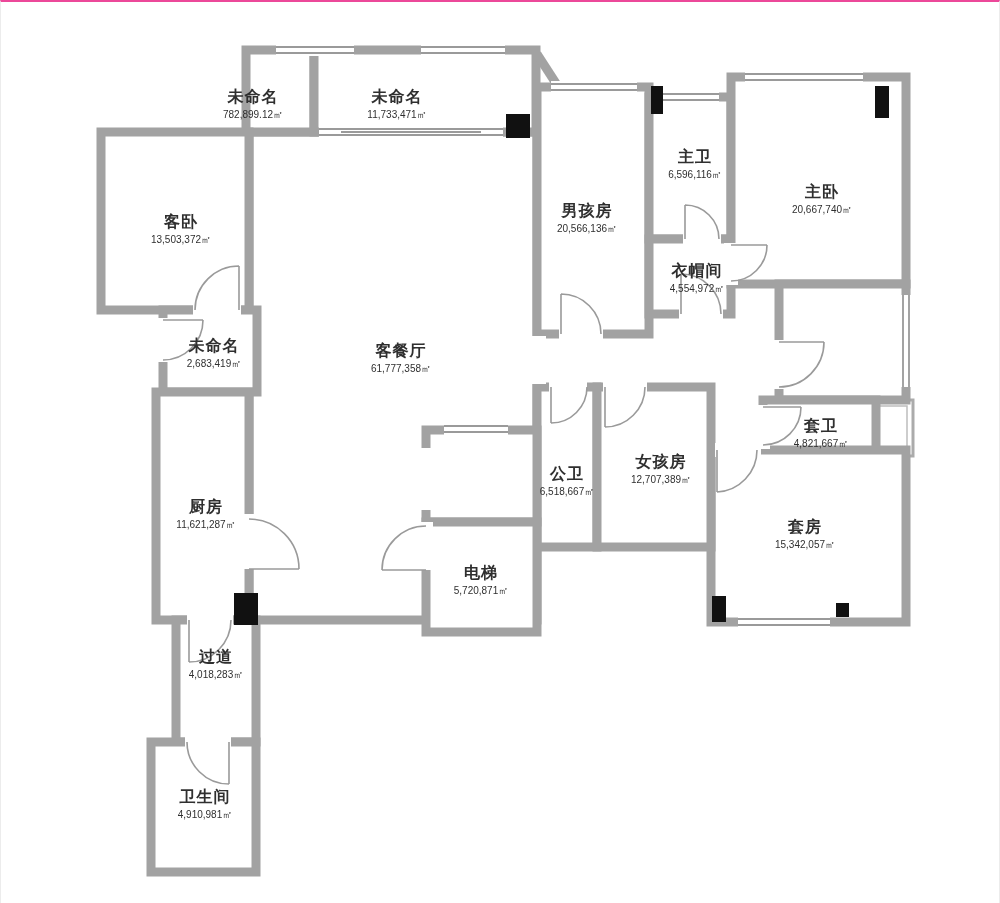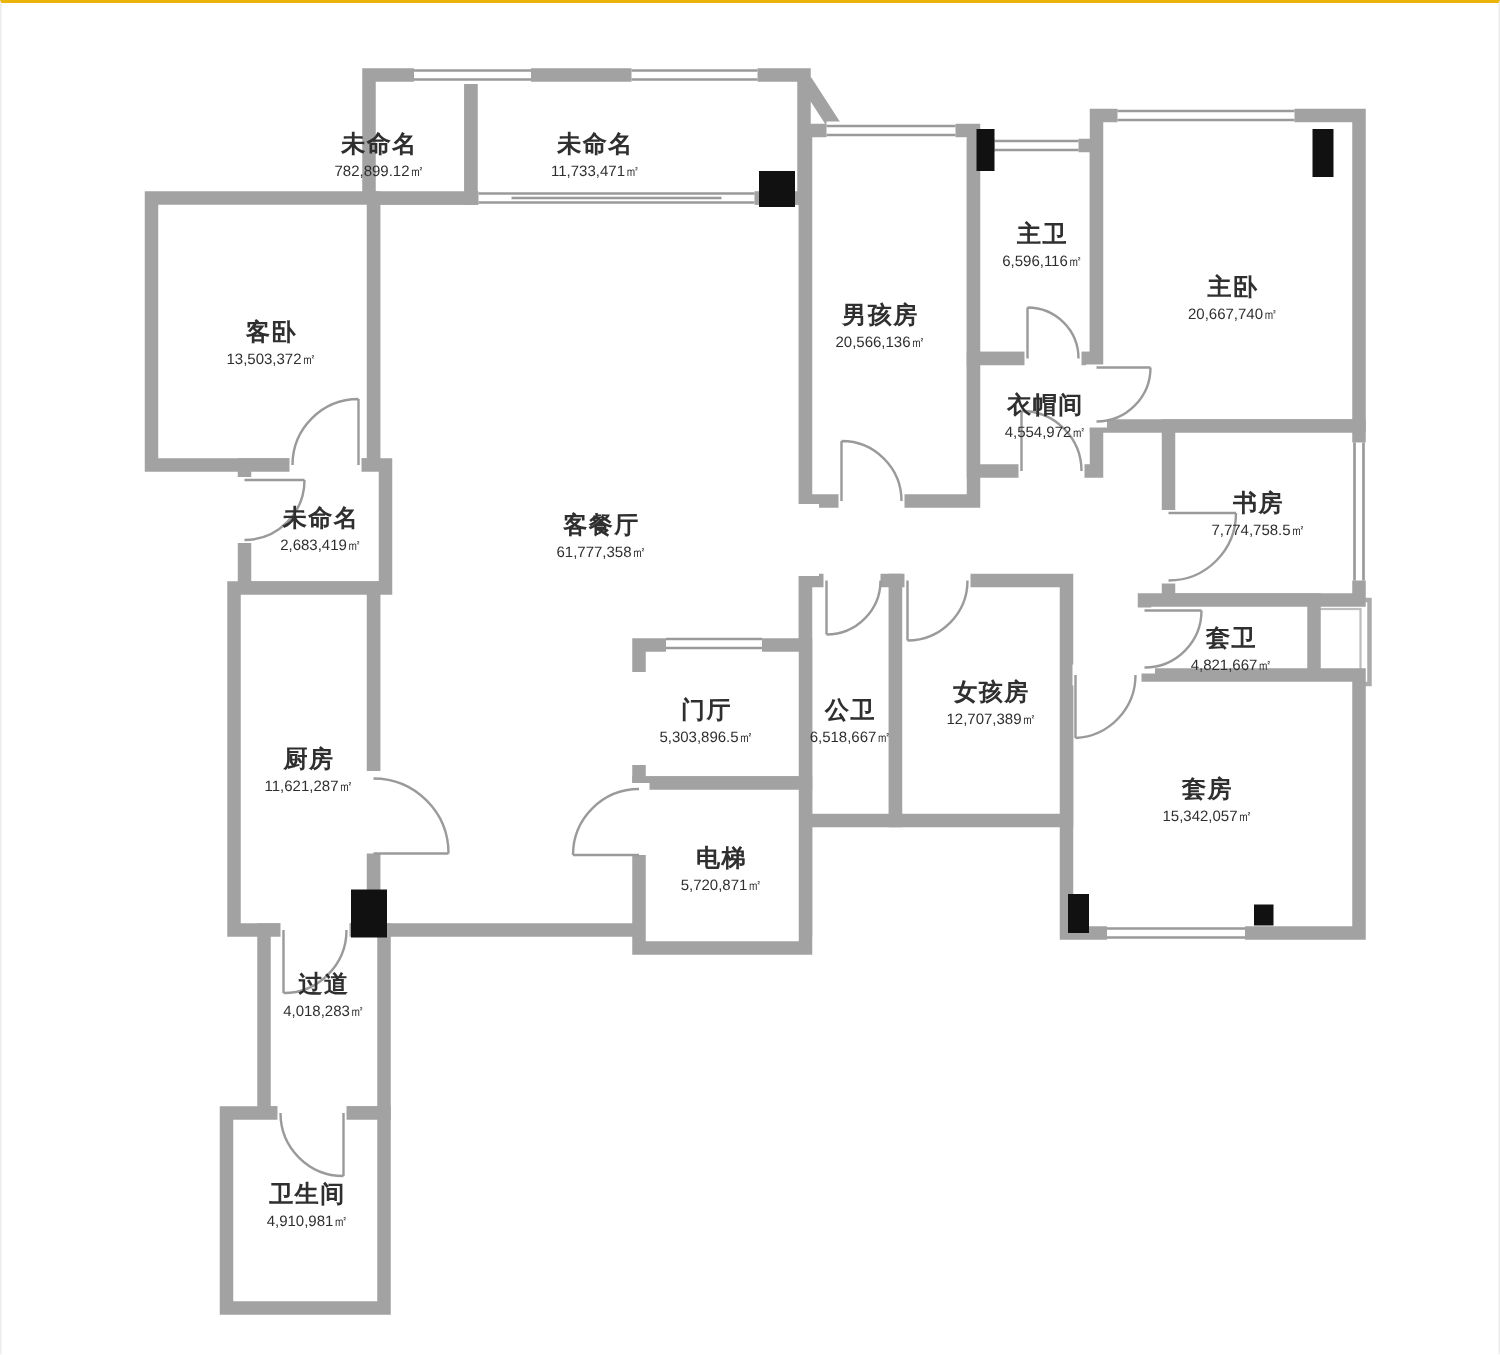--- a/index.html
+++ b/index.html
@@ -1,19 +1,19 @@
 <!DOCTYPE html>
 <html style="--wall: #a2a2a2; --line: #9a9a9a; --column: #111111; --text: #2f2f2f; --background: #ffffff;"><head>
 <meta charset="utf-8">
 <style>
   html,body{margin:0;padding:0;background:#fff;}
   #stage{
     position:relative;width:1000px;height:903px;background:var(--background,#fff);
     font-family:"Liberation Sans","DejaVu Sans",sans-serif;overflow:hidden;
-    border-top:2px solid #eab308;border-left:1px solid #ececec;border-right:1px solid #ececec;
+    border-top:2px solid #ec4899;border-left:1px solid #ececec;border-right:1px solid #ececec;
     box-sizing:border-box;
   }
   svg{position:absolute;left:0;top:0;}
   .room{fill:#ffffff;stroke:var(--wall,#a2a2a2);stroke-width:9;}
   .wallseg{fill:none;stroke:var(--wall,#a2a2a2);stroke-width:9;}
   .opening{fill:#ffffff;stroke:none;}
   .swing{fill:none;stroke:var(--line,#9a9a9a);stroke-width:1.6;}
   .winline{fill:none;stroke:var(--line,#9a9a9a);stroke-width:1.8;}
   .winbox{fill:#ffffff;stroke:none;}
   .baywin{fill:#ffffff;stroke:#ababab;stroke-width:3;}
@@ -156,32 +156,24 @@
     <div class="rarea">6,596,116㎡</div>
   </div>
   <div class="room-label" style="left:821px;top:197px">
     <div class="rname">主卧</div>
     <div class="rarea">20,667,740㎡</div>
   </div>
   <div class="room-label" style="left:696px;top:276px">
     <div class="rname">衣帽间</div>
     <div class="rarea">4,554,972㎡</div>
   </div>
-  <div class="room-label" style="left:838px;top:341px">
-    <div class="rname">书房</div>
-    <div class="rarea">7,774,758.5㎡</div>
-  </div>
   <div class="room-label" style="left:820px;top:431px">
     <div class="rname">套卫</div>
     <div class="rarea">4,821,667㎡</div>
   </div>
-  <div class="room-label" style="left:470px;top:479px">
-    <div class="rname">门厅</div>
-    <div class="rarea">5,303,896.5㎡</div>
-  </div>
   <div class="room-label" style="left:566px;top:479px">
     <div class="rname">公卫</div>
     <div class="rarea">6,518,667㎡</div>
   </div>
   <div class="room-label" style="left:660px;top:467px">
     <div class="rname">女孩房</div>
     <div class="rarea">12,707,389㎡</div>
   </div>
   <div class="room-label" style="left:804px;top:532px">
     <div class="rname">套房</div>

